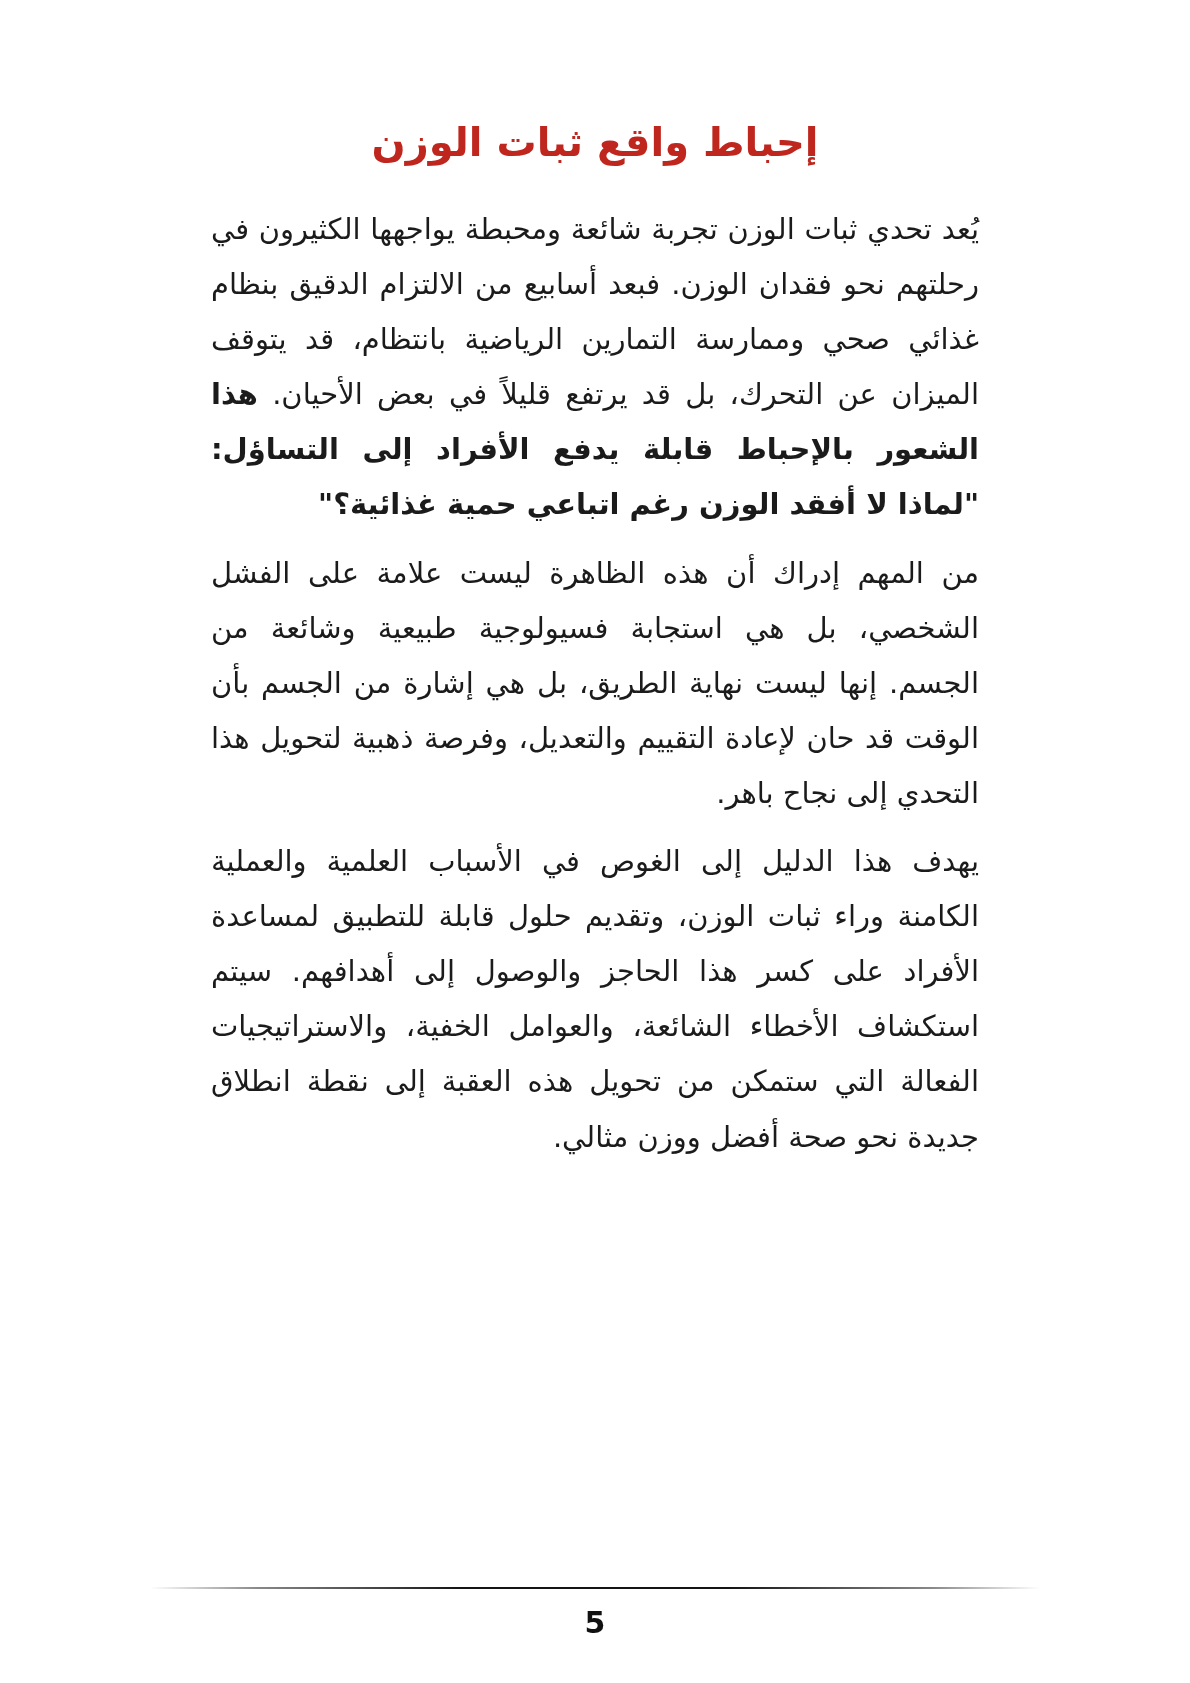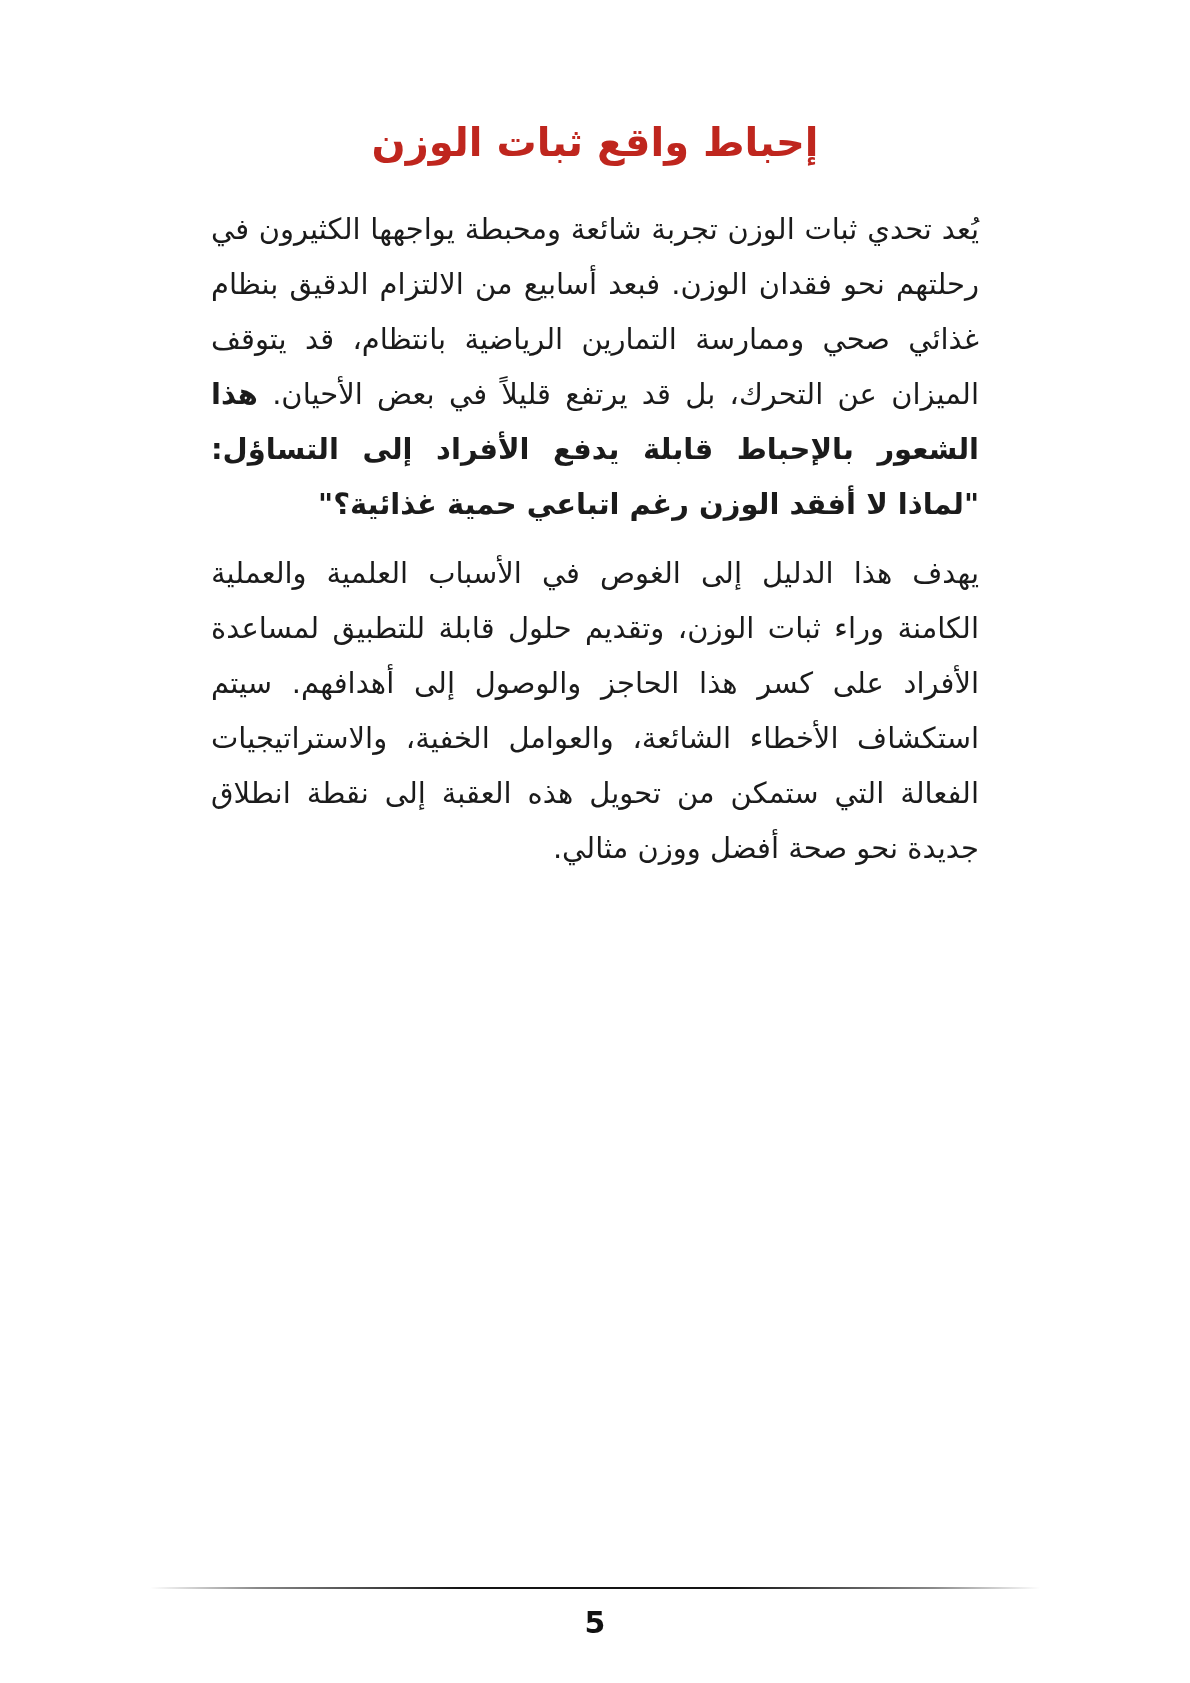--- a/index.html
+++ b/index.html
@@ -74,20 +74,21 @@
 
 <div class="page">
   <div class="content">
 
     <h1 class="title" style="color: rgb(191, 38, 30);">إحباط واقع ثبات الوزن</h1>
 
     <div class="body-text">
       <p><span>يُعد تحدي ثبات الوزن تجربة شائعة ومحبطة يواجهها الكثيرون في رحلتهم نحو فقدان الوزن. فبعد أسابيع من الالتزام الدقيق بنظام غذائي صحي وممارسة التمارين الرياضية بانتظام، قد يتوقف الميزان عن التحرك، بل قد يرتفع قليلاً في بعض الأحيان. </span><span class="b">هذا الشعور بالإحباط قابلة يدفع الأفراد إلى التساؤل: "لماذا لا أفقد الوزن رغم اتباعي حمية غذائية؟"</span></p>
 
 
+      <p><span>من المهم إدراك أن هذه الظاهرة ليست علامة على الفشل الشخصي، بل هي استجابة فسيولوجية طبيعية وشائعة من الجسم. إنها ليست نهاية الطريق، بل هي إشارة من الجسم بأن الوقت قد حان لإعادة التقييم والتعديل، وفرصة ذهبية لتحويل هذا التحدي إلى نجاح باهر.</span></p>
 
       <p><span>يهدف هذا الدليل إلى الغوص في الأسباب العلمية والعملية الكامنة وراء ثبات الوزن، وتقديم حلول قابلة للتطبيق لمساعدة الأفراد على كسر هذا الحاجز والوصول إلى أهدافهم. سيتم استكشاف الأخطاء الشائعة، والعوامل الخفية، والاستراتيجيات الفعالة التي ستمكن من تحويل هذه العقبة إلى نقطة انطلاق جديدة نحو صحة أفضل ووزن مثالي.</span></p>
     </div>
   </div>
 
   <div class="footer">
     <div class="footer-divider"></div>
     <div class="page-number">5</div>
   </div>
 </div>

